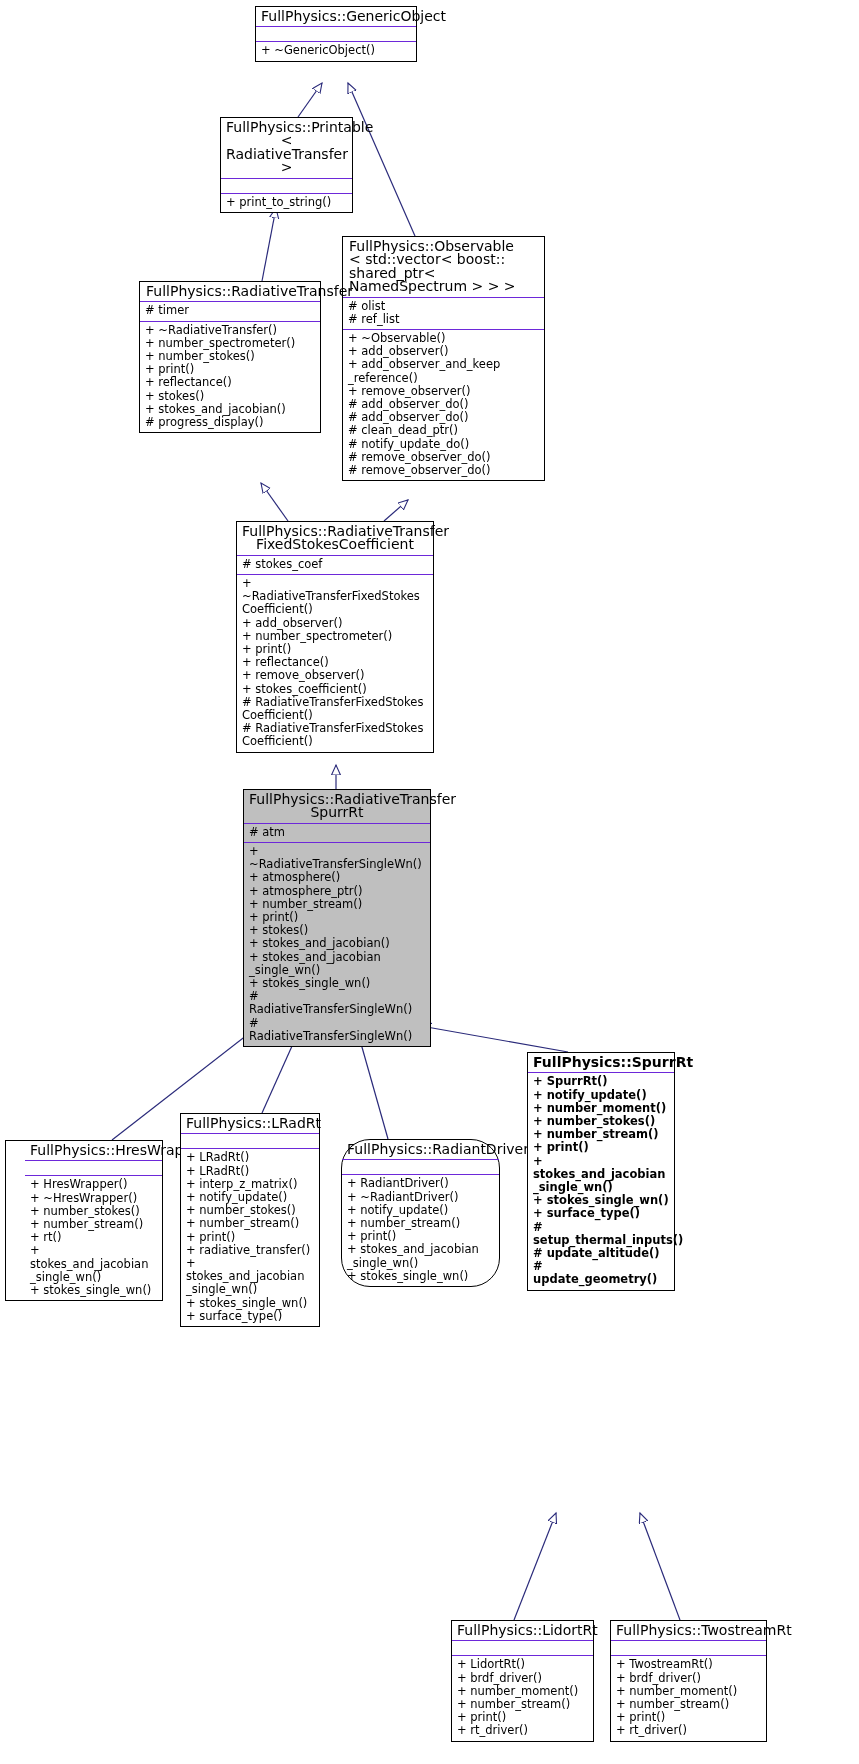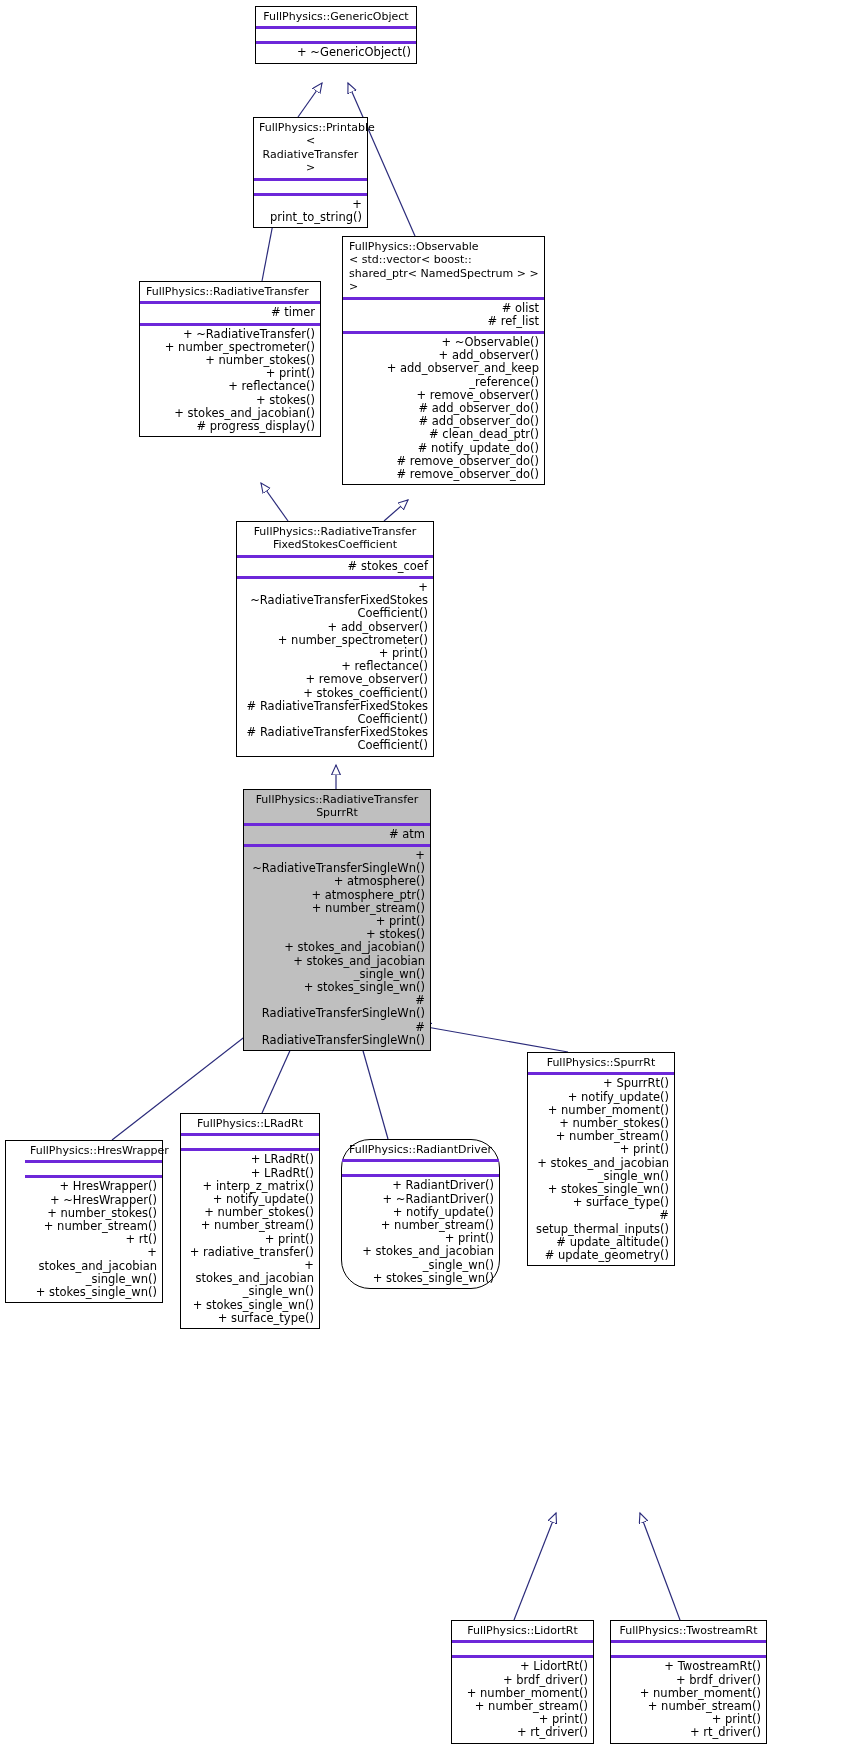--- a/index.html
+++ b/index.html
@@ -36,35 +36,35 @@
   .sect {
     box-sizing: border-box;
     padding: 2px 5px 3px 5px;
   }
   .sect.title {
     text-align: center;
     padding-top: 3px;
     padding-bottom: 3px;
   }
   .sect.attrs, .sect.ops {
-    border-top: 3px solid #6d28d9;
-    text-align: right;
+    border-top: 1px solid #6d28d9;
+    text-align: left;
   }
   .sect.attrs.empty {
     min-height: 15px;
     padding: 0;
   }
   .line {
     font-size: 11.5px;
     line-height: 13.2px;
     color: #000000;
     white-space: pre-wrap;
   }
   .sect.title .line {
-    font-size: 11px;
+    font-size: 14px;
     line-height: 13.4px;
   }
 </style>
 </head>
 <body>
 
 <div id="canvas">
 
   <svg class="edges" viewBox="0 0 859 1764">
     <defs>
@@ -103,21 +103,21 @@
   <div class="node" style="left:255px; top:6px; width:162px;">
     <div class="sect title">
       <div class="line">FullPhysics::GenericObject</div>
     </div>
     <div class="sect attrs empty"></div>
     <div class="sect ops">
       <div class="line">+ ~GenericObject()</div>
     </div>
   </div>
 
-  <div class="node" style="left:220px; top:117px; width:115px;margin-left:33px;">
+  <div class="node" style="left:220px; top:117px; width:133px;">
     <div class="sect title">
       <div class="line">FullPhysics::Printable</div>
       <div class="line">&lt; RadiativeTransfer &gt;</div>
     </div>
     <div class="sect attrs empty"></div>
     <div class="sect ops">
       <div class="line">+ print_to_string()</div>
     </div>
   </div>
 
@@ -261,21 +261,21 @@
       <div class="line">+ ~RadiantDriver()</div>
       <div class="line">+ notify_update()</div>
       <div class="line">+ number_stream()</div>
       <div class="line">+ print()</div>
       <div class="line">+ stokes_and_jacobian</div>
       <div class="line">_single_wn()</div>
       <div class="line">+ stokes_single_wn()</div>
     </div>
   </div>
 
-  <div class="node" style="left:527px; top:1052px; width:148px;">
+  <div class="node" style="left:527px; top:1052px; width:148px;font-weight:bold;">
     <div class="sect title">
       <div class="line">FullPhysics::SpurrRt</div>
     </div>
     <div class="sect ops">
       <div class="line">+ SpurrRt()</div>
       <div class="line">+ notify_update()</div>
       <div class="line">+ number_moment()</div>
       <div class="line">+ number_stokes()</div>
       <div class="line">+ number_stream()</div>
       <div class="line">+ print()</div>

